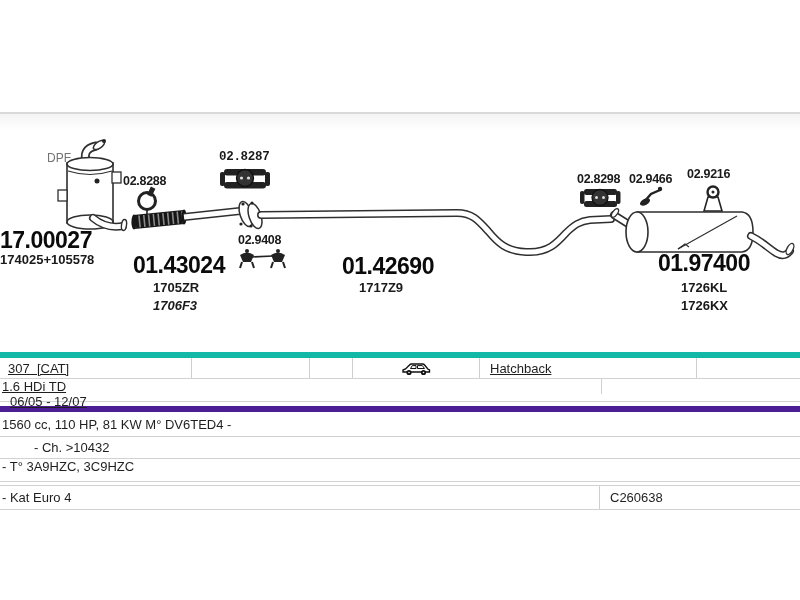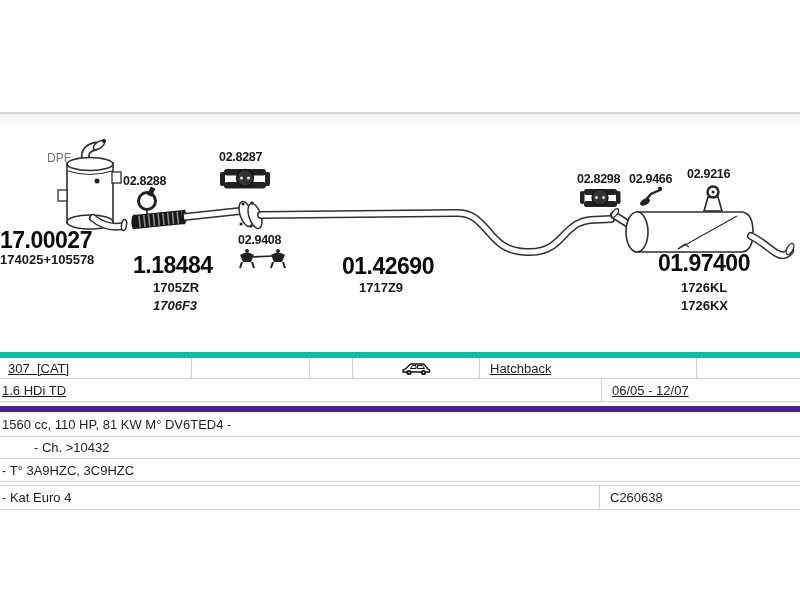--- a/index.html
+++ b/index.html
@@ -15,21 +15,21 @@
   .pn-fit{font-weight:bold;font-size:12.5px;line-height:1;color:#1a1a1a;letter-spacing:-0.3px;}
   .dpf-lbl{font-size:12px;line-height:1;color:#737373;}
   
   .spec-table{position:absolute;left:0;top:352px;width:800px;color:#1f1f1f;font-size:13px;}
   .trow{display:flex;border-bottom:1px solid #d2d2d2;background:#fff;}
   .tgroup-first{border-top:6px solid #14b8a6;text-decoration:underline;}
   .tgroup{margin-top:4px;border-top:6px solid #4c1d95;}
   .tgroup-last{margin-top:3px;border-top:1px solid #d2d2d2;}
   .c{display:flex;align-items:center;box-sizing:border-box;white-space:pre;}
   .bR{border-right:1px solid #cfcfcf;}
-  .h20{height:20px;}.h22{height:22px;}.h24{height:24px;}.h21{height:21px;padding-left:32px;}.h23{height:23px;}
+  .h20{height:20px;}.h22{height:22px;flex-direction:column;}.h24{height:24px;}.h21{height:21px;padding-left:32px;}.h23{height:23px;}
   .pl8{padding-left:8px;}.pl10{padding-left:10px;}.pl2{padding-left:2px;}
   .icon-cell{justify-content:center;}
 </style>
 </head>
 <body>
 
 <div class="page">
 
   <div class="top-rule"></div>
   <div class="top-band"></div>
@@ -140,30 +140,30 @@
       <path d="M678,249 l7,-5 l4,3" stroke="#2f2f2f" stroke-width="1.2" fill="none"></path>
       <path d="M751,236 C763,242 768,248 776,253 C782,256.5 786,256 790,251" fill="none" stroke="#2f2f2f" stroke-width="8" stroke-linecap="round"></path>
       <path d="M751,236 C763,242 768,248 776,253 C782,256.5 786,256 790,251" fill="none" stroke="#fff" stroke-width="5" stroke-linecap="round"></path>
       <ellipse cx="790" cy="249" rx="3" ry="6" transform="rotate(28 790 249)" fill="#fff" stroke="#2f2f2f" stroke-width="1.4"></ellipse>
     </g>
   </svg>
 
   <div class="lbl dpf-lbl" style="left:47px;top:152px;">DPF</div>
 
   <div class="lbl pn-fit" style="left:123px;top:175px;">02.8288</div>
-  <div class="lbl pn-fit" style="left:219px;top:151px;">02.8287</div>
+  <div class="lbl pn-fit" style="left:219px;top:151px;font-family:Liberation Mono, monospace;">02.8287</div>
   <div class="lbl pn-fit" style="left:238px;top:234px;">02.9408</div>
   <div class="lbl pn-fit" style="left:577px;top:173px;">02.8298</div>
   <div class="lbl pn-fit" style="left:629px;top:173px;">02.9466</div>
   <div class="lbl pn-fit" style="left:687px;top:168px;">02.9216</div>
 
   <div class="lbl pn-big" style="left:0px;top:229px;">17.00027</div>
   <div class="lbl pn-oe" style="left:0px;top:253px;">174025+105578</div>
 
-  <div class="lbl pn-big" style="left:133px;top:254px;">1.18484</div>
+  <div class="lbl pn-big" style="left:133px;top:254px;">01.43024</div>
   <div class="lbl pn-oe" style="left:153px;top:281px;">1705ZR</div>
   <div class="lbl pn-oe" style="left:153px;top:299px;font-style:italic;">1706F3</div>
 
   <div class="lbl pn-big" style="left:342px;top:255px;text-align:right;">01.42690</div>
   <div class="lbl pn-oe" style="left:359px;top:281px;">1717Z9</div>
 
   <div class="lbl pn-big" style="left:658px;top:252px;">01.97400</div>
   <div class="lbl pn-oe" style="left:681px;top:281px;">1726KL</div>
   <div class="lbl pn-oe" style="left:681px;top:299px;">1726KX</div>
 

